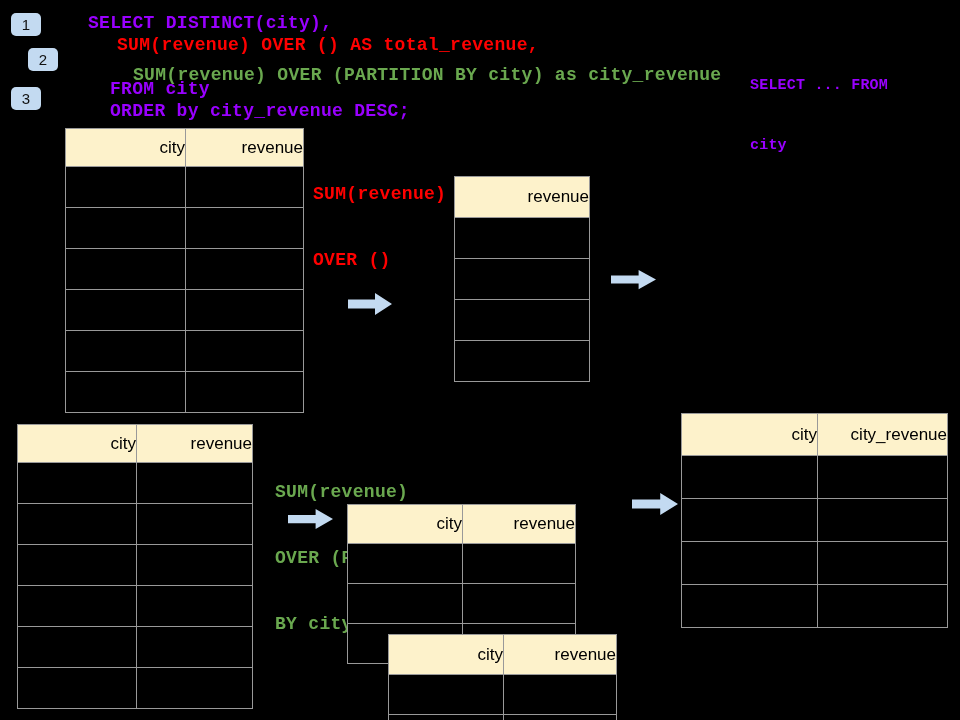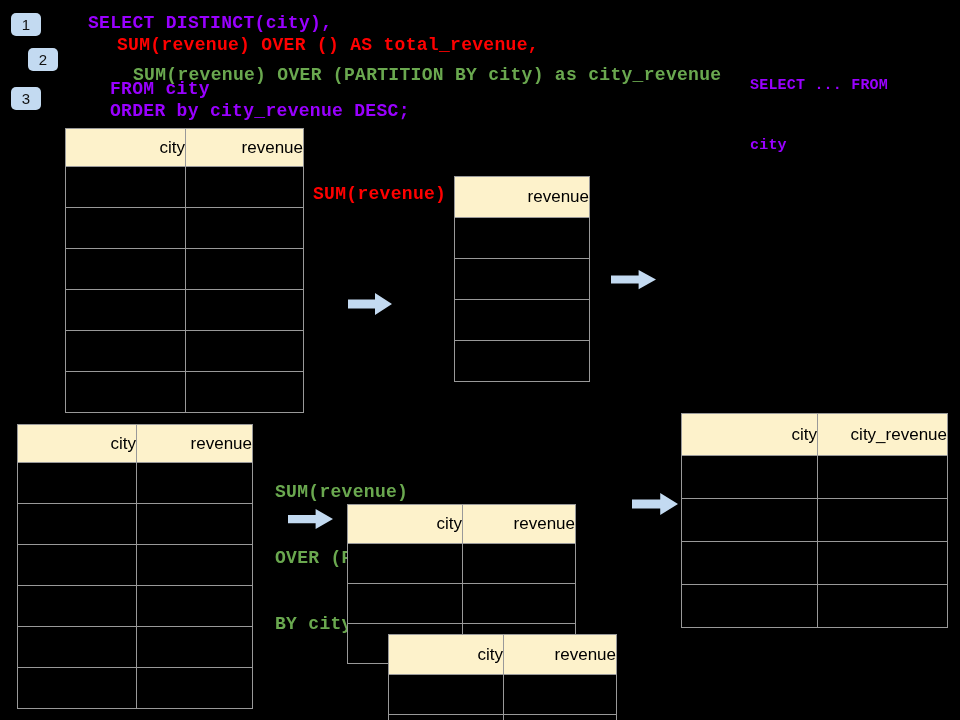--- a/index.html
+++ b/index.html
@@ -51,20 +51,21 @@
   <div class="code purple" style="left:110px;top:78px">FROM city</div>
   <div class="code purple" style="left:110px;top:100px">ORDER by city_revenue DESC;</div>
 
   <div class="code purple note" style="left:750px;top:36px">
     <div>SELECT ... FROM</div>
     <div>city</div>
   </div>
 
   <div class="code red" style="left:313px;top:139px">
     <div>SUM(revenue)</div>
+    <div>OVER ()</div>
   </div>
 
   <div class="code green" style="left:275px;top:437px">
     <div>SUM(revenue)</div>
     <div>OVER (PARTITION</div>
     <div>BY city)</div>
   </div>
 
   <table class="tbl" style="left:65px;top:128px;width:239px">
     <colgroup>

